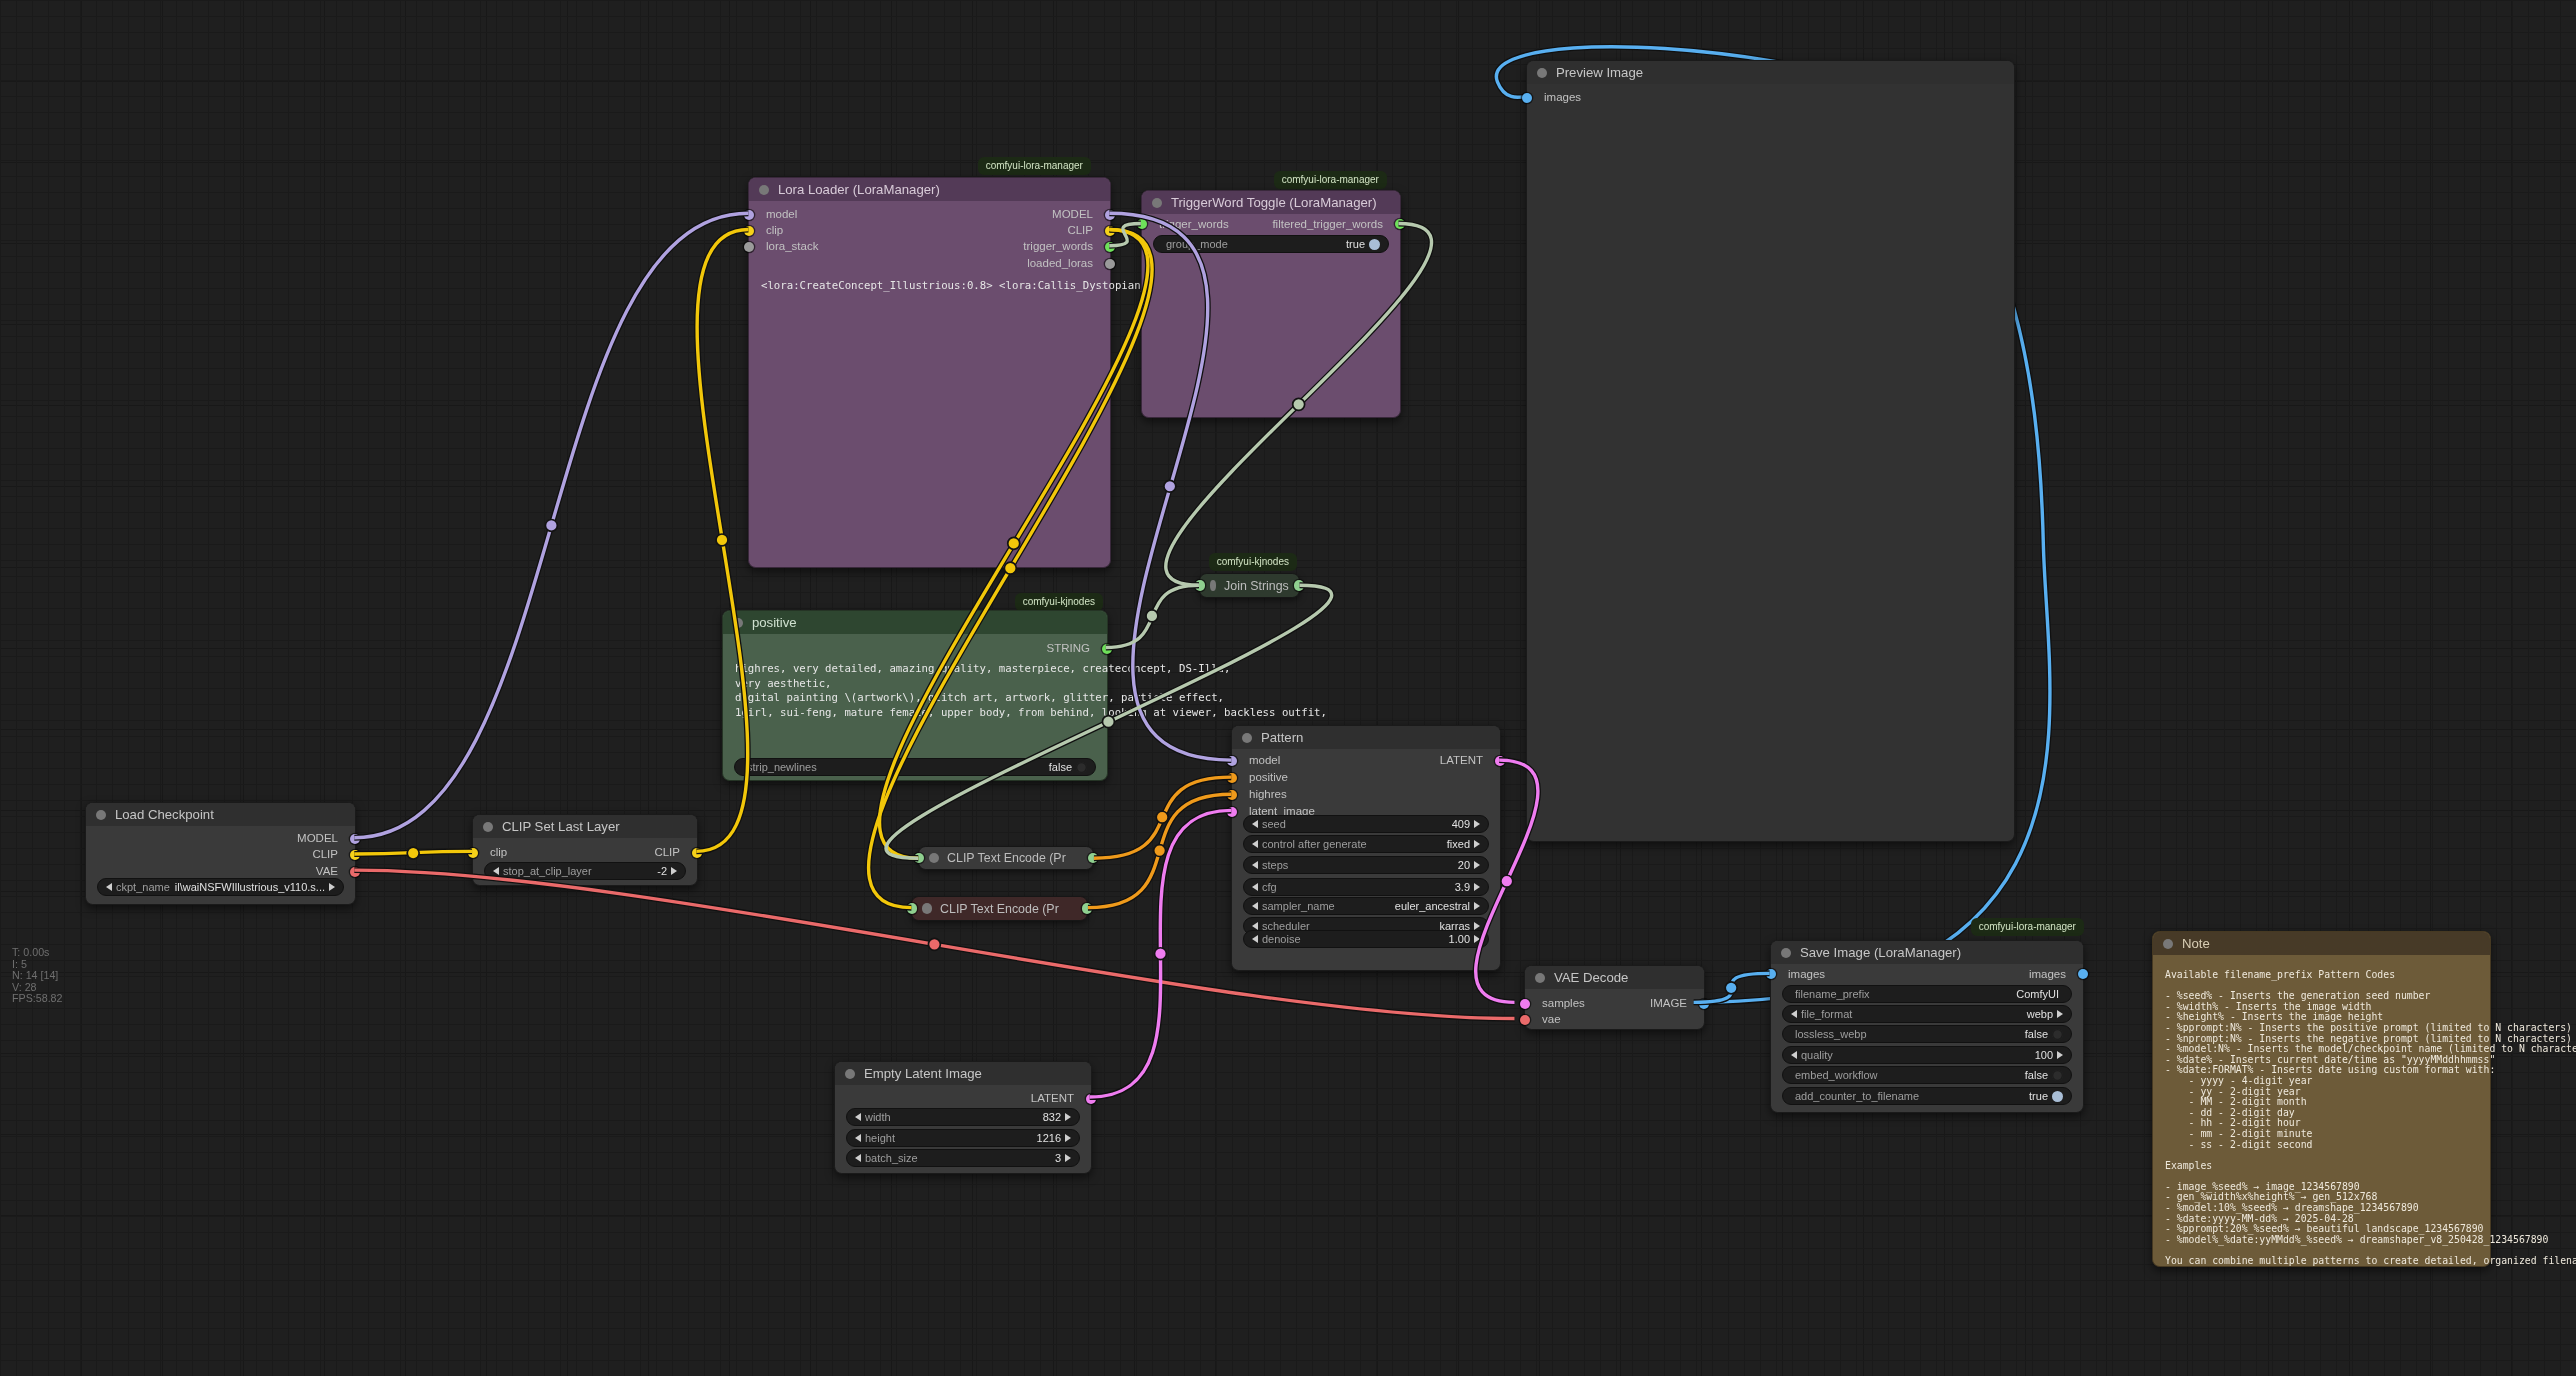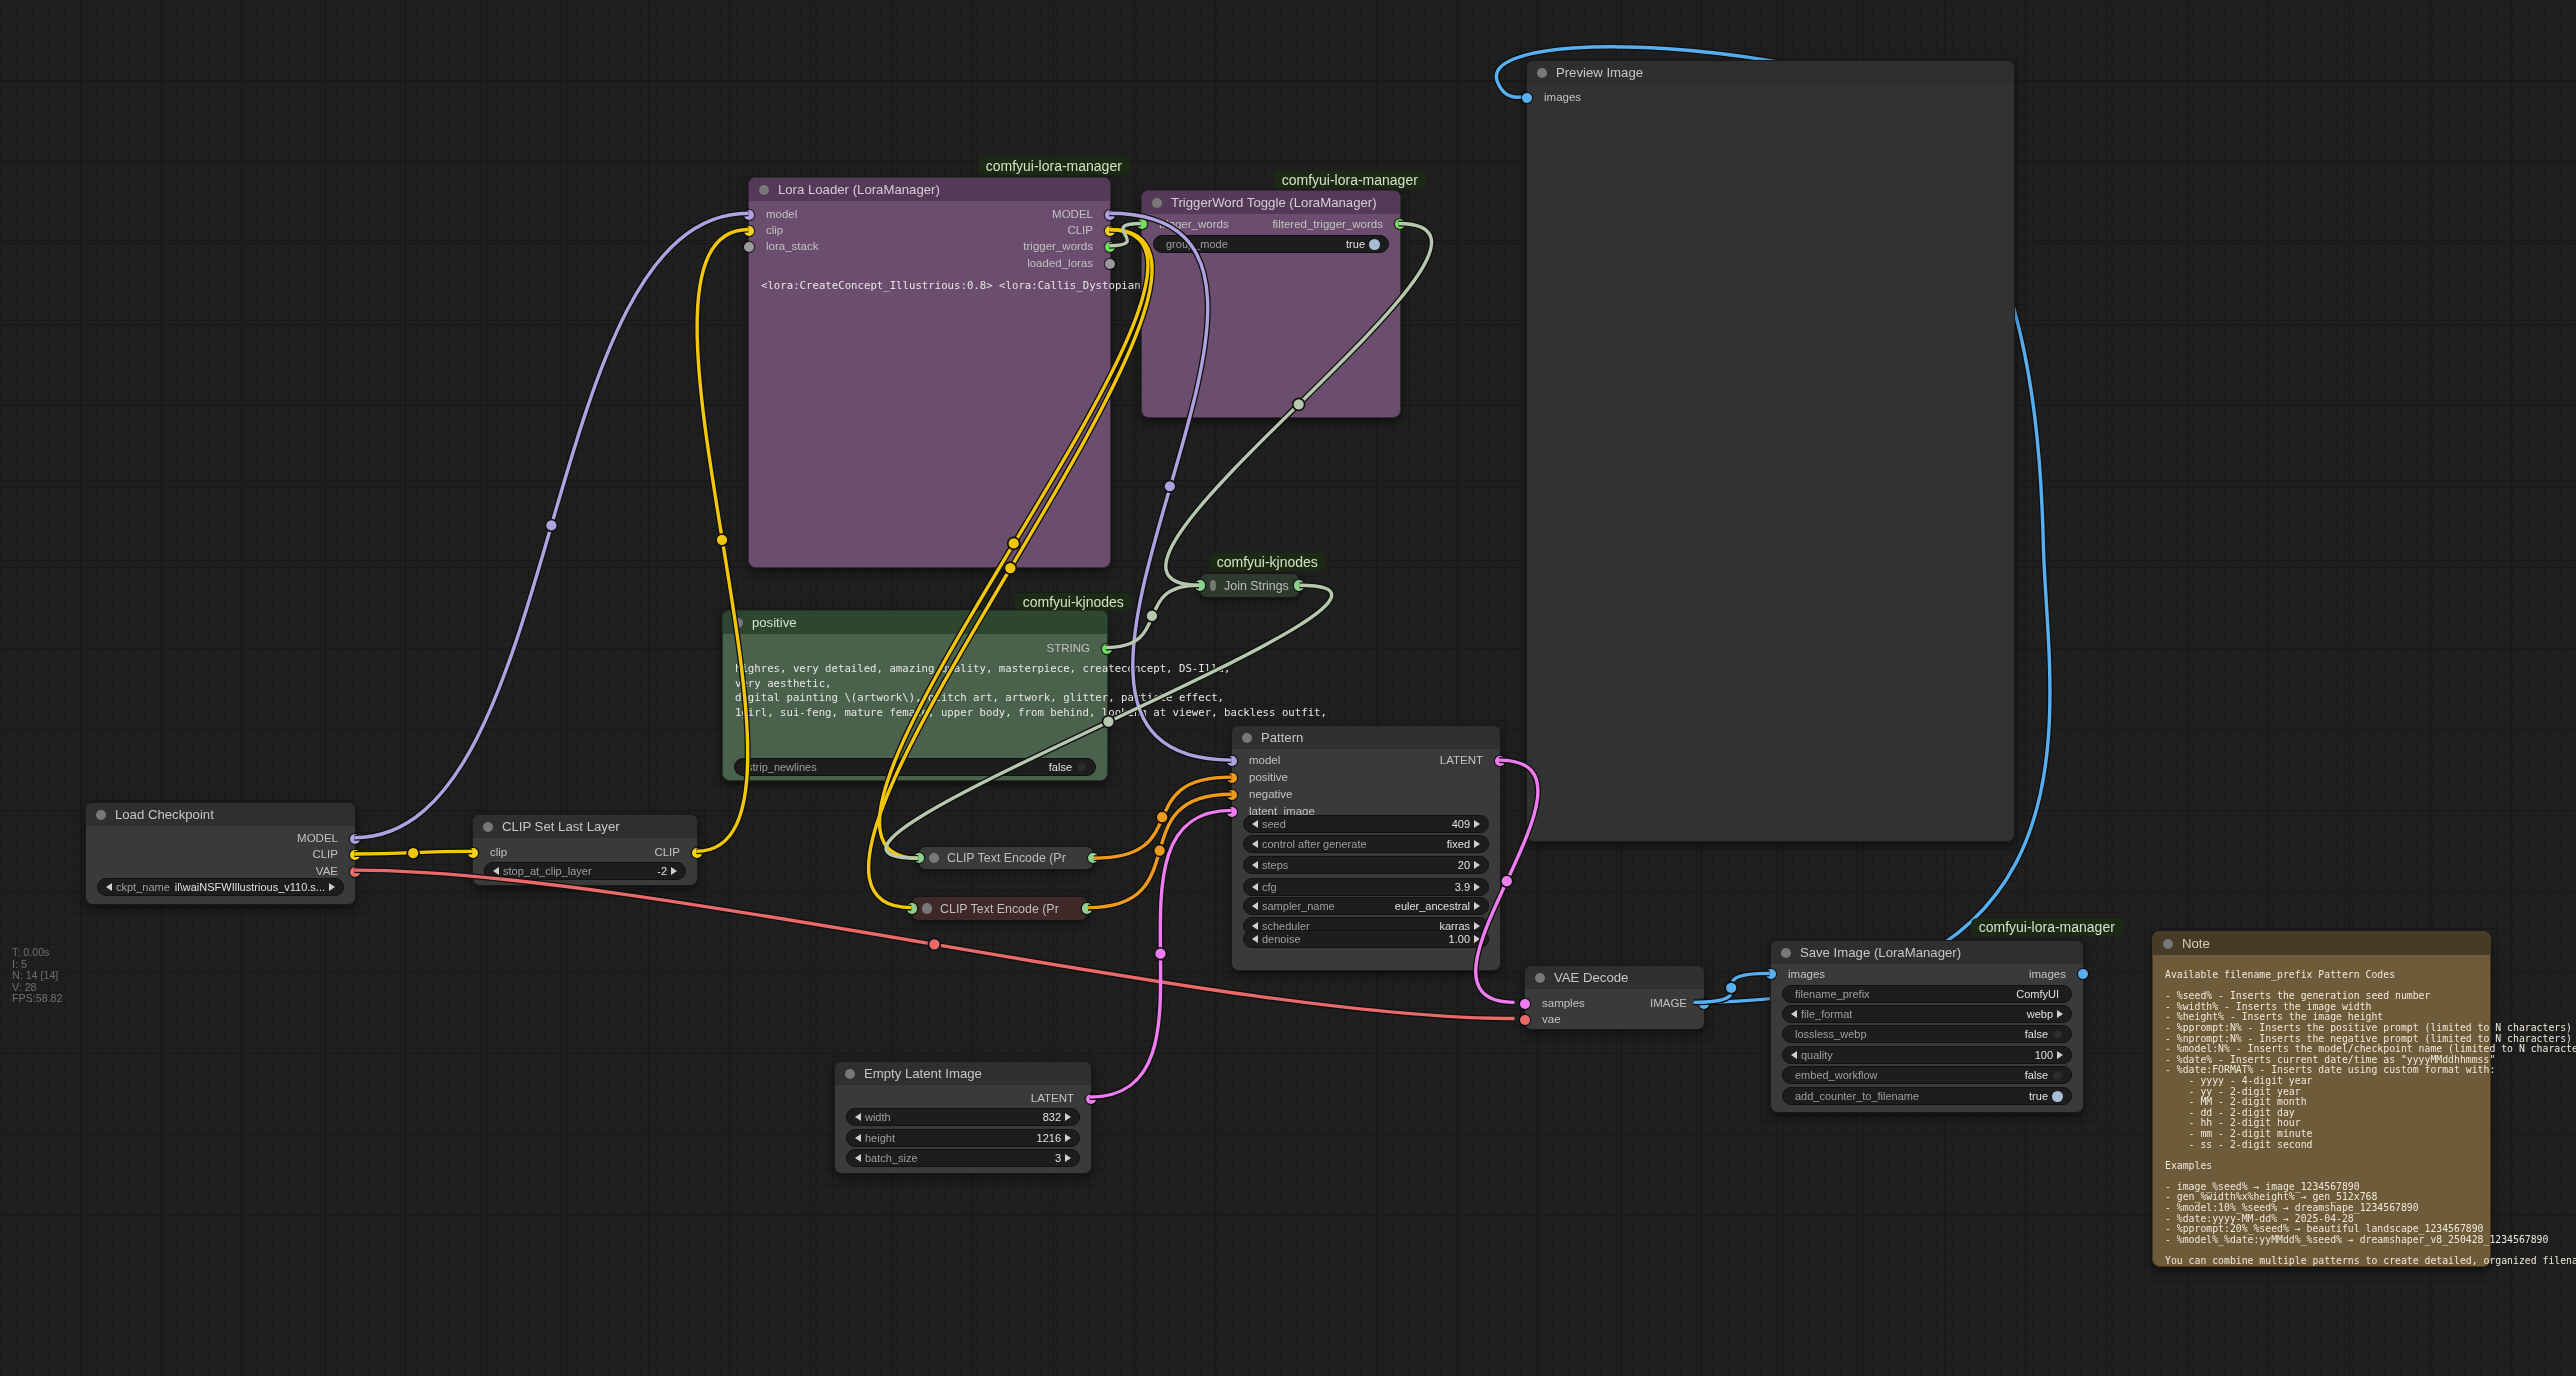--- a/index.html
+++ b/index.html
@@ -39,21 +39,21 @@
   .widget{position:absolute;left:11px;right:11px;height:18px;background:#1d1d1d;border:0.9px solid #111;
     border-radius:9.4px;font-size:11px;color:#9e9e9e;display:flex;align-items:center;padding:0 7.7px;box-sizing:border-box;}
   .w-label{flex:0 0 auto;margin-left:4.3px;color:#9e9e9e;white-space:nowrap}
   .w-value{flex:1 1 auto;text-align:right;color:#e0e0e0;margin-right:4.3px;white-space:nowrap}
   .arr{width:0;height:0;border-style:solid;flex:0 0 auto;}
   .arr.l{border-width:4.3px 6.8px 4.3px 0;border-color:transparent #cfcfcf transparent transparent;}
   .arr.r{border-width:4.3px 0 4.3px 6.8px;border-color:transparent transparent transparent #cfcfcf;}
   .tdot{flex:0 0 auto;width:11px;height:11px;border-radius:50%;}
   .tdot.on{background:#a9bed6}
   .tdot.off{background:#2c2c2c;box-shadow:inset 0 0 0 1.3px #1d1d1d}
-  .badge{position:absolute;z-index:2;background:#1c2a15;color:#d2e4c4;font-size:14px;line-height:14.5px;
+  .badge{position:absolute;z-index:2;background:#1c2a15;color:#d2e4c4;font-size:10px;line-height:14.5px;
     padding:1.7px 7.7px;border-radius:6px;white-space:nowrap;}
   .collapsed{position:absolute;z-index:2;border-radius:7.7px;display:flex;align-items:center;
     font-size:12.4px;color:#bdbdbd;padding:0 10.2px;box-sizing:border-box;border:0.9px solid #161616;
     box-shadow:0 2.6px 6.8px rgba(0,0,0,.5);white-space:nowrap;}
   .collapsed .cdot{margin-right:7.7px}
   .cport{position:absolute;width:10.2px;height:10.2px;border-radius:50%;top:50%;margin-top:-5.1px;
     background:#8fd08f;box-shadow:0 0 0 1.3px rgba(0,0,0,.5);}
   .cport.left{left:-5.1px}.cport.right{right:-5.1px}
   .nodetext{position:absolute;font-family:"DejaVu Sans Mono","Liberation Mono",monospace;
     font-size:10.7px;line-height:14.5px;color:#e6e6e6;white-space:pre;z-index:2;}
@@ -155,21 +155,21 @@
     <span class="cport left"></span>
     <span class="cdot"></span>
     <span>CLIP Text Encode (Pr</span>
     <span class="cport right"></span>
   </div>
 
   <div class="node" style="left:1231px;top:725px;width:268px;height:244px">
     <div class="title"><span class="cdot"></span><span>Pattern</span></div>
     <div class="slot in" style="top:27px"><span class="port p-model"></span><span>model</span></div>
     <div class="slot in" style="top:44px"><span class="port p-cond"></span><span>positive</span></div>
-    <div class="slot in" style="top:61px"><span class="port p-cond"></span><span>negative</span></div>
+    <div class="slot in" style="top:61px"><span class="port p-cond"></span><span>highres</span></div>
     <div class="slot in" style="top:78px"><span class="port p-latent"></span><span>latent_image</span></div>
     <div class="slot out" style="top:27px"><span class="port p-latent"></span><span>LATENT</span></div>
     <div class="widget combo" style="top:89px">
         <span class="arr l"></span>
         <span class="w-label">seed</span>
         <span class="w-value">409</span>
         <span class="arr r"></span>
       </div>
     <div class="widget combo" style="top:109px">
         <span class="arr l"></span>

